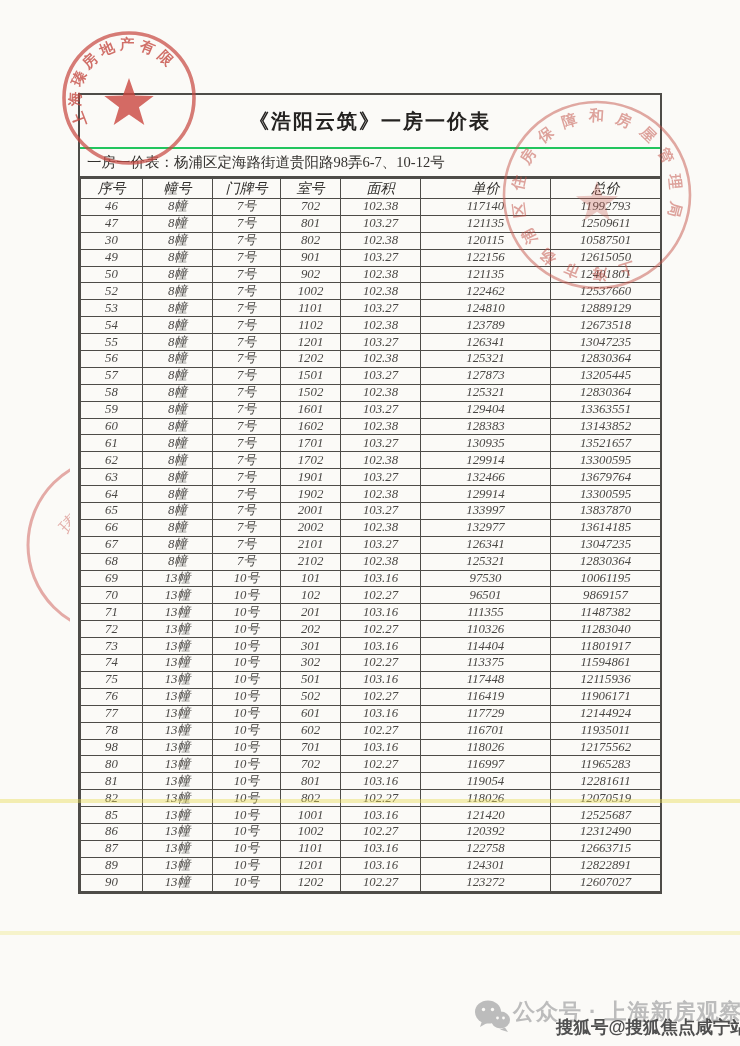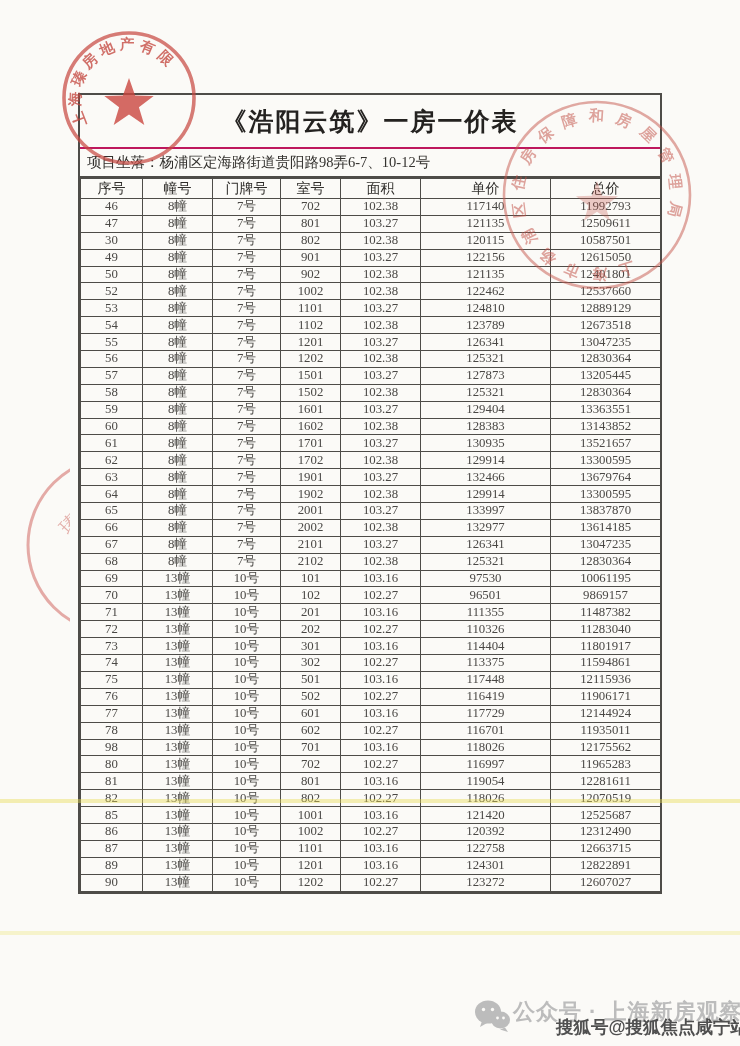--- a/index.html
+++ b/index.html
@@ -8,30 +8,30 @@
     background:#fbfaf7; overflow:hidden;
     font-family:"Liberation Serif","DejaVu Serif",serif;
     color:#3f3f3f;
   }
   .doc-frame{
     position:absolute; left:78px; top:93px; width:580px;
     border:2px solid #4e4c48; background:transparent;
   }
   .title-row{
     height:52px; display:flex; align-items:center; justify-content:center;
-    border-bottom:2px solid #be185d;
-    font-size:25px; font-weight:bold; letter-spacing:2px; color:#242220;
+    border-bottom:2px solid #22c55e;
+    font-size:20px; font-weight:bold; letter-spacing:2px; color:#242220;
   }
   .location-row{
     height:27px; display:flex; align-items:center;
     border-bottom:2px solid #4e4c48;
     font-size:14.5px; color:#33312e; padding-left:7px;
   }
   table.price-table{
-    border-collapse:collapse; table-layout:fixed; width:580px;
+    border-collapse:collapse; table-layout:fixed; width:580px;font-style:italic;
   }
   .price-table th, .price-table td{
     border:1px solid #4e4c48; text-align:center; vertical-align:middle;
     padding:0; overflow:hidden; white-space:nowrap;
   }
   .price-table th{ height:19px; font-size:14px; font-weight:normal; color:#2f2d2a; }
   .price-table td{ height:15.9px; font-size:12.8px; line-height:15px; color:#4a4845; }
   .price-table col.c0{width:62px}
   .price-table col.c1{width:70px}
   .price-table col.c2{width:68px}
@@ -61,21 +61,21 @@
   .wechat-icon{ position:absolute; left:474px; top:999px; }
 </style>
 </head>
 <body>
 
 <div class="page">
 
   <div class="doc-frame">
     <div class="title-row">《浩阳云筑》一房一价表</div>
     <div class="location-row">
-      <span>项目坐落：</span>
+      <span>一房一价表：</span>
         <span>杨浦区定海路街道贵阳路98弄6-7、10-12号</span>
     </div>
     <table class="price-table">
       <colgroup>
         <col class="c0">
           <col class="c1">
           <col class="c2">
           <col class="c3">
           <col class="c4">
           <col class="c5">

